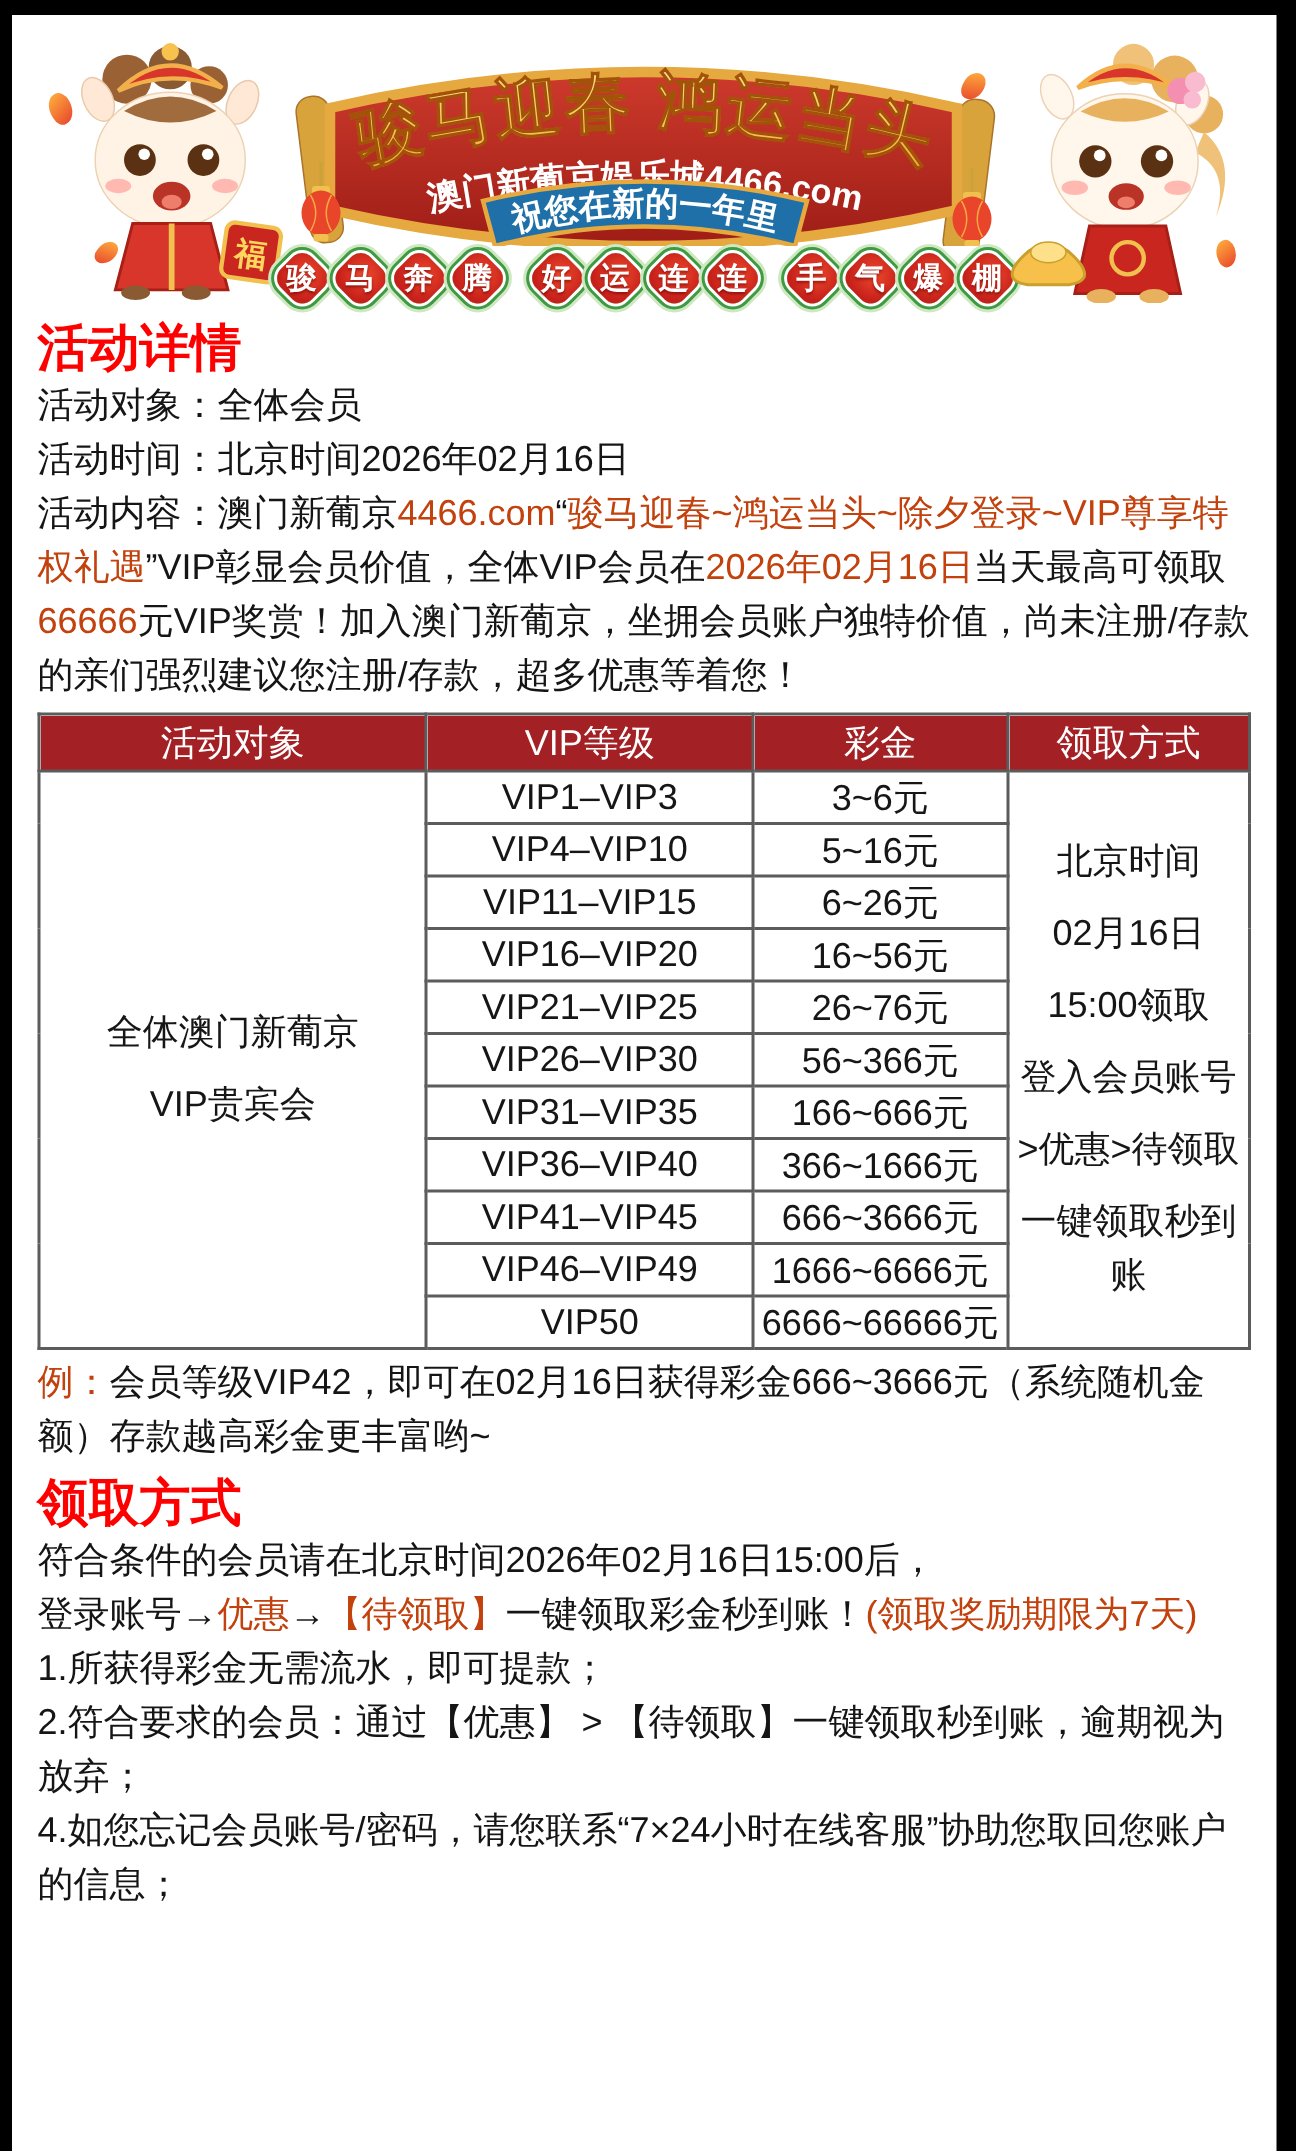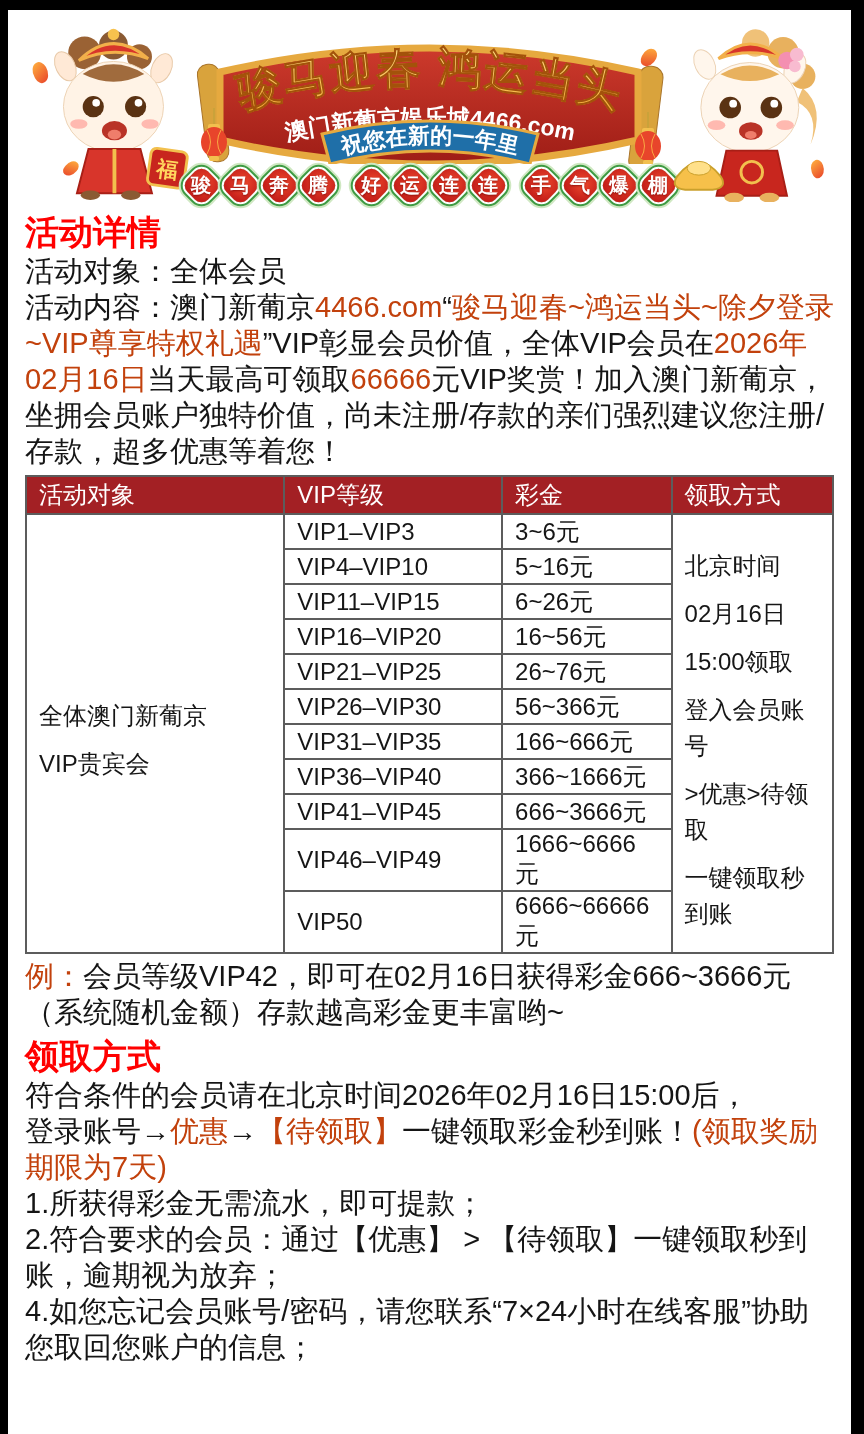--- a/index.html
+++ b/index.html
@@ -22,27 +22,27 @@
   .badge::before{
     content:"";position:absolute;inset:2px;transform:rotate(45deg);border-radius:9px;
     background:radial-gradient(circle at 50% 38%,#ef4a2e 0%,#c6201a 75%);
     box-shadow:0 0 0 2px #ffffff,0 0 0 4px #3f9b43,0 0 0 6px #cfe8c2;
   }
   .badge-char{position:relative;z-index:1;color:#fff;font-weight:bold;font-size:20px;text-shadow:0 1px 2px rgba(110,0,0,.65);}
   .badge.gap{margin-left:17px;}
   .petal{position:absolute;background:linear-gradient(160deg,#ffb23f,#e8432a);border-radius:58% 42% 62% 38%;}
   
   .section-heading{margin:8px 0 3px;font-size:34px;line-height:36px;font-weight:bold;color:#ff0000;}
-  .line{margin:0;font-size:29px;line-height:36px;color:#151515;}
+  .line{margin:0;font-size:24px;line-height:36px;color:#151515;}
   .red{color:#c2410c;}
   
   table.vip{border-collapse:collapse;width:100%;margin:6px 0 4px;table-layout:fixed;}
   table.vip th,table.vip td{
-    border:2px solid #5c5c5c;text-align:left;font-size:24px;color:#161616;
-    padding:0 12px;height:33px;overflow:hidden;
+    border:2px solid #5c5c5c;text-align:center;font-size:24px;color:#161616;
+    padding:0 2px;height:33px;overflow:hidden;
   }
   table.vip{border:2px solid #333;}
   table.vip th{background:#a32024;color:#ffffff;font-weight:500;height:36px;}
   .audience-cell div,.claim-cell div{line-height:36px;margin-top:12px;}
 </style>
 </head>
 <body>
 
 <div class="page">
 
@@ -195,20 +195,21 @@
     </svg>
 
     <span class="petal" style="left:8px;top:52px;width:15px;height:21px;transform:rotate(-30deg);"></span>
     <span class="petal" style="left:40px;top:150px;width:12px;height:17px;transform:rotate(40deg);"></span>
     <span class="petal" style="right:178px;top:38px;width:14px;height:19px;transform:rotate(25deg);"></span>
     <span class="petal" style="right:10px;top:150px;width:13px;height:18px;transform:rotate(-20deg);"></span>
   </div>
 
   <h2 class="section-heading">活动详情</h2>
   <p class="line"><span>活动对象：全体会员</span></p>
+  <p class="line"><span>活动时间：北京时间2026年02月16日</span></p>
   <p class="line"><span>活动内容：澳门新葡京</span><span class="red">4466.com</span><span>“</span><span class="red">骏马迎春~鸿运当头~除夕登录~VIP尊享特权礼遇</span><span>”VIP彰显会员价值，全体VIP会员在</span><span class="red">2026年02月16日</span><span>当天最高可领取</span><span class="red">66666</span><span>元VIP奖赏！加入澳门新葡京，坐拥会员账户独特价值，尚未注册/存款的亲们强烈建议您注册/存款，超多优惠等着您！</span></p>
 
   <table class="vip">
     <colgroup>
         <col style="width:32%">
         <col style="width:27%">
         <col style="width:21%">
         <col style="width:20%">
       </colgroup>
     <thead>

